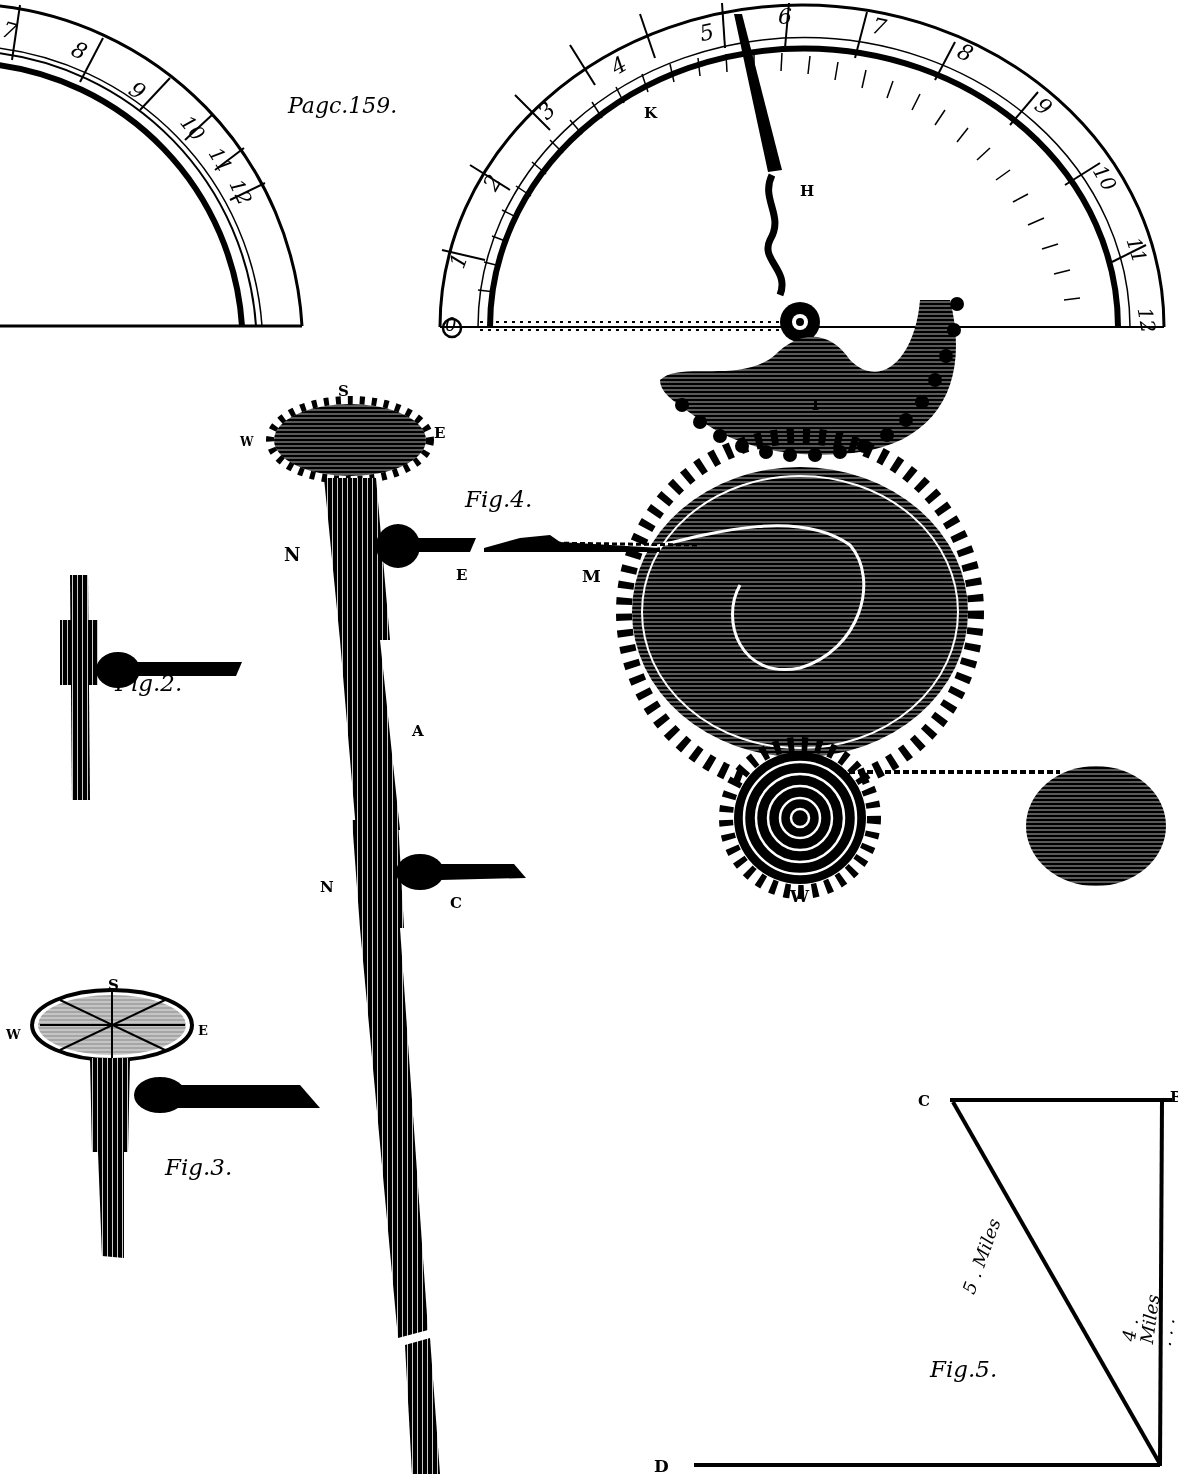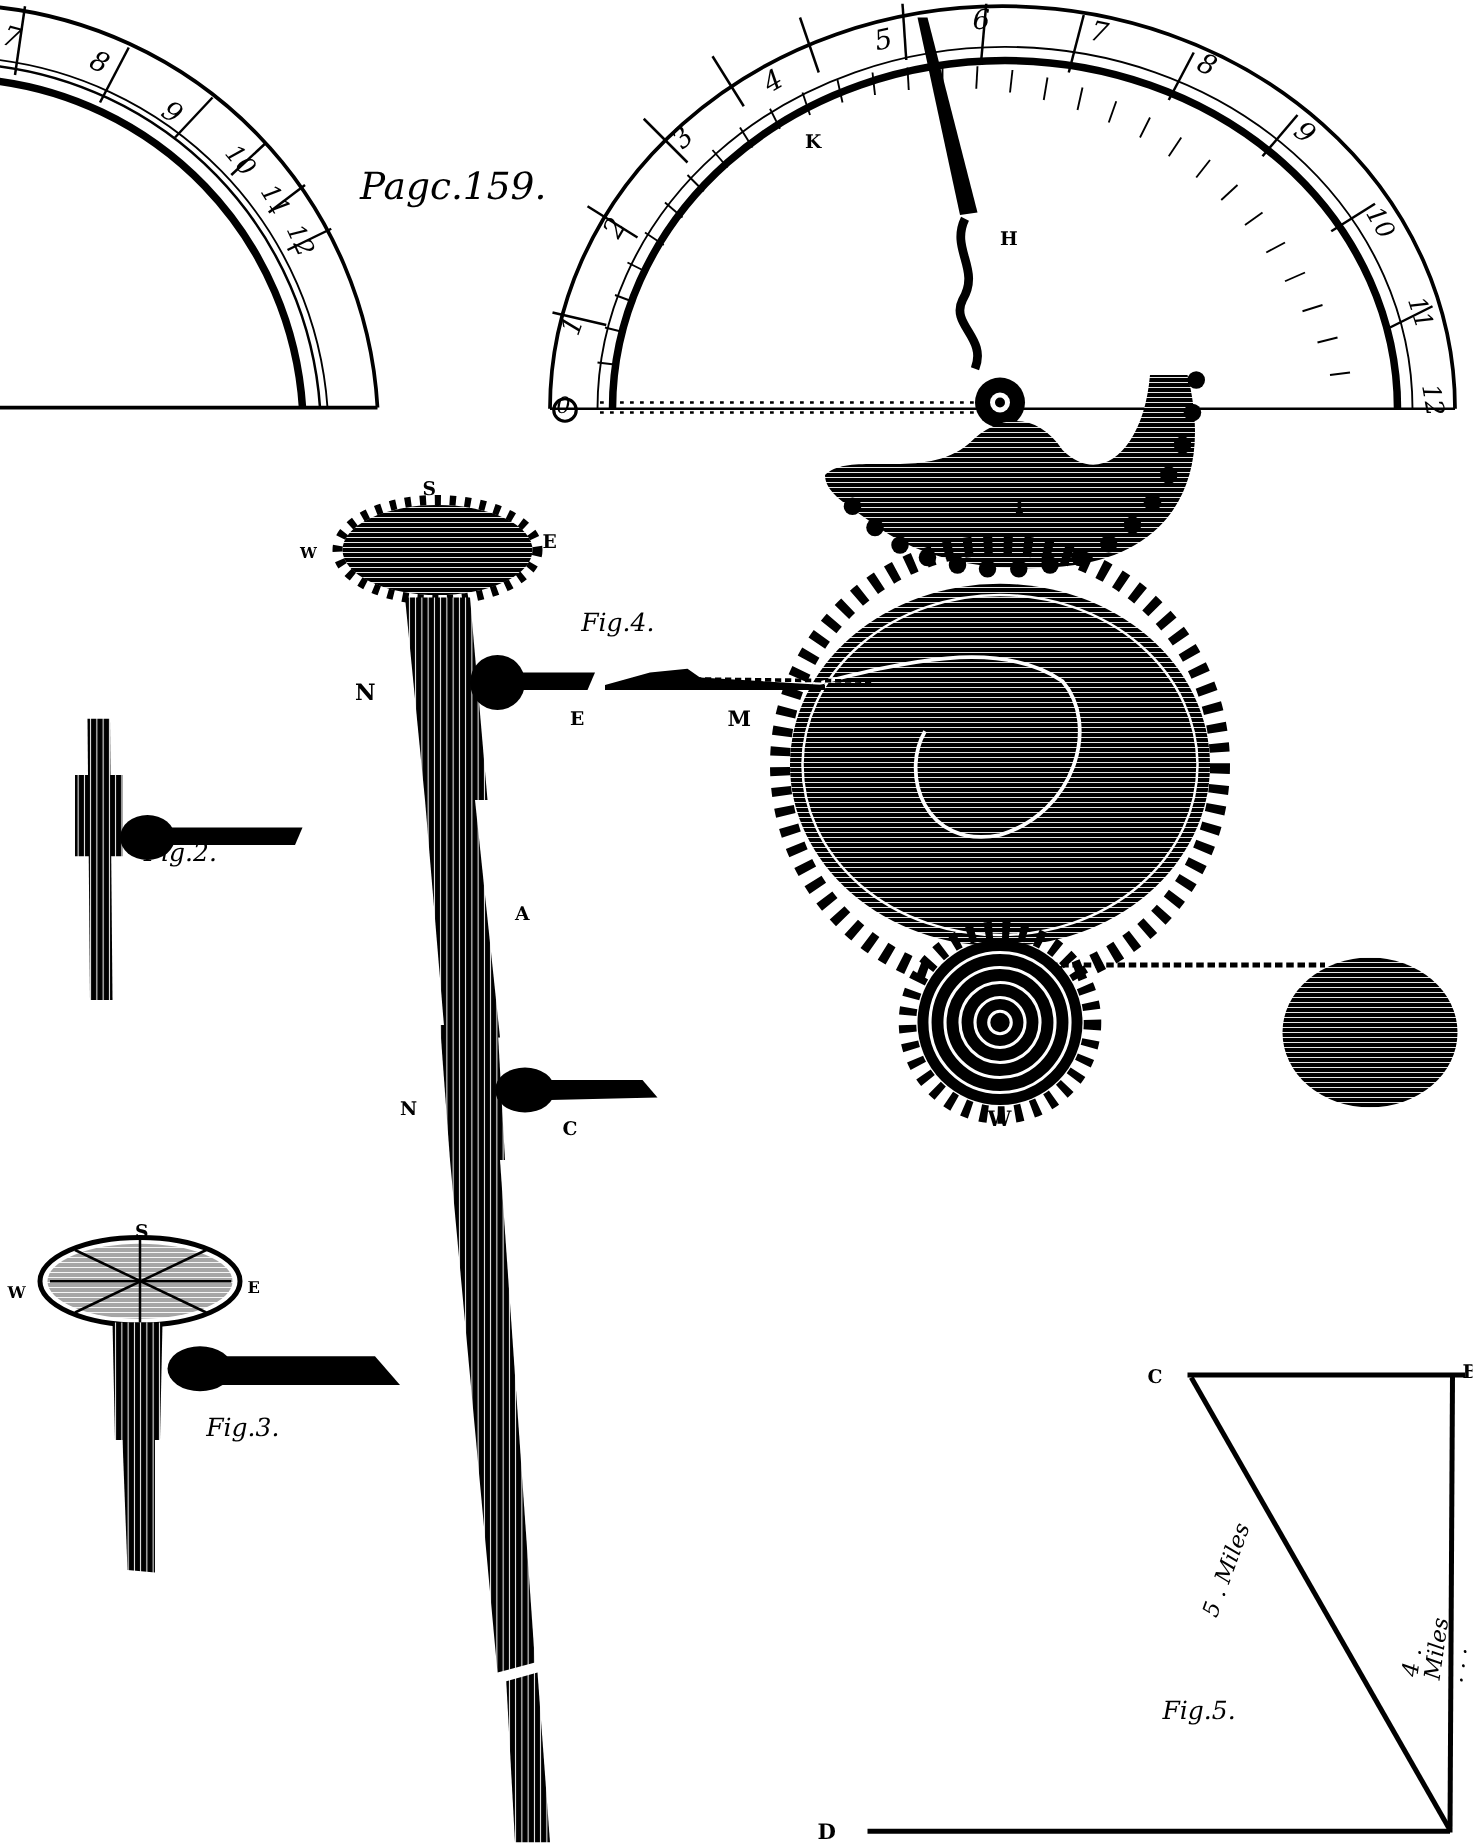--- a/index.html
+++ b/index.html
@@ -1,20 +1,20 @@
 <!DOCTYPE html>
 <html><head>
 <meta charset="utf-8">
 <style>
   html, body { margin:0; padding:0; background:#ffffff; }
   body { width:1178px; height:1474px; position:relative; overflow:hidden;
          font-family:"DejaVu Serif", serif; color:#000; }
   .plate { position:absolute; left:0; top:0; width:1178px; height:1474px; }
   .lbl { position:absolute; font-family:"DejaVu Serif", serif; font-weight:bold; font-size:15px; line-height:1; }
-  .cap { position:absolute; font-family:"DejaVu Serif", serif; font-style:italic; font-size:20px; line-height:1; }
+  .cap { position:absolute; font-family:"DejaVu Serif", serif; font-style:italic; font-size:23px; line-height:1; }
   .num { position:absolute; font-family:"DejaVu Serif", serif; font-style:italic; font-size:22px; line-height:1; }
 </style>
 </head>
 <body>
 
 <svg class="plate" width="1178" height="1474" viewBox="0 0 1178 1474">
   <defs>
     <pattern id="hatch" width="6" height="4" patternUnits="userSpaceOnUse">
       <rect width="6" height="4" fill="#000"></rect>
       <line x1="0" y1="2" x2="6" y2="2" stroke="#fff" stroke-width="0.7"></line>
@@ -197,21 +197,21 @@
   </g>
 
   <g>
     <line x1="950" y1="1100" x2="1172" y2="1100" stroke="#000" stroke-width="4"></line>
     <line x1="1162" y1="1100" x2="1160" y2="1466" stroke="#000" stroke-width="4"></line>
     <line x1="953" y1="1102" x2="1160" y2="1464" stroke="#000" stroke-width="4"></line>
     <line x1="694" y1="1465" x2="1160" y2="1465" stroke="#000" stroke-width="4"></line>
   </g>
 </svg>
 
-<div class="cap" style="left:288px;top:95px;font-size:30px;margin-top:40px;">Pagc.159.</div>
+<div class="cap" style="left:288px;top:95px;font-size:22px;">Pagc.159.</div>
 
 <div class="num" style="left:2px;top:20px;transform:rotate(15deg);">7</div>
 <div class="num" style="left:72px;top:40px;transform:rotate(25deg);">8</div>
 <div class="num" style="left:130px;top:80px;transform:rotate(35deg);">9</div>
 <div class="num" style="left:180px;top:118px;transform:rotate(50deg);font-size:20px;">10</div>
 <div class="num" style="left:208px;top:150px;transform:rotate(58deg);font-size:20px;">11</div>
 <div class="num" style="left:228px;top:182px;transform:rotate(65deg);font-size:20px;">12</div>
 
 <div class="num" style="left:445px;top:316px;font-size:18px;">0</div>
 <div class="num" style="left:452px;top:250px;transform:rotate(-70deg);">1</div>
@@ -241,20 +241,20 @@
 <div class="lbl" style="left:412px;top:724px;">A</div>
 <div class="lbl" style="left:320px;top:880px;">N</div>
 <div class="lbl" style="left:450px;top:896px;">C</div>
 <div class="lbl" style="left:790px;top:888px;font-size:17px;">W</div>
 
 <div class="cap" style="left:115px;top:672px;">Fig.2.</div>
 
 <div class="lbl" style="left:108px;top:978px;">S</div>
 <div class="lbl" style="left:6px;top:1028px;font-size:13px;">W</div>
 <div class="lbl" style="left:198px;top:1024px;font-size:13px;">E</div>
-<div class="cap" style="left:165px;top:1132px;">Fig.3.</div>
+<div class="cap" style="left:165px;top:1156px;">Fig.3.</div>
 
 <div class="lbl" style="left:918px;top:1094px;">C</div>
 <div class="lbl" style="left:1170px;top:1090px;">B</div>
 <div class="lbl" style="left:654px;top:1458px;font-size:17px;">D</div>
 <div class="cap" style="left:930px;top:1358px;">Fig.5.</div>
 <div class="cap" style="left:960px;top:1290px;font-size:18px;transform:rotate(-70deg);transform-origin:left top;">5 . Miles</div>
 <div class="cap" style="left:1120px;top:1340px;font-size:18px;transform:rotate(-82deg);transform-origin:left top;">4 . Miles . . .</div>
 
 </body></html>

